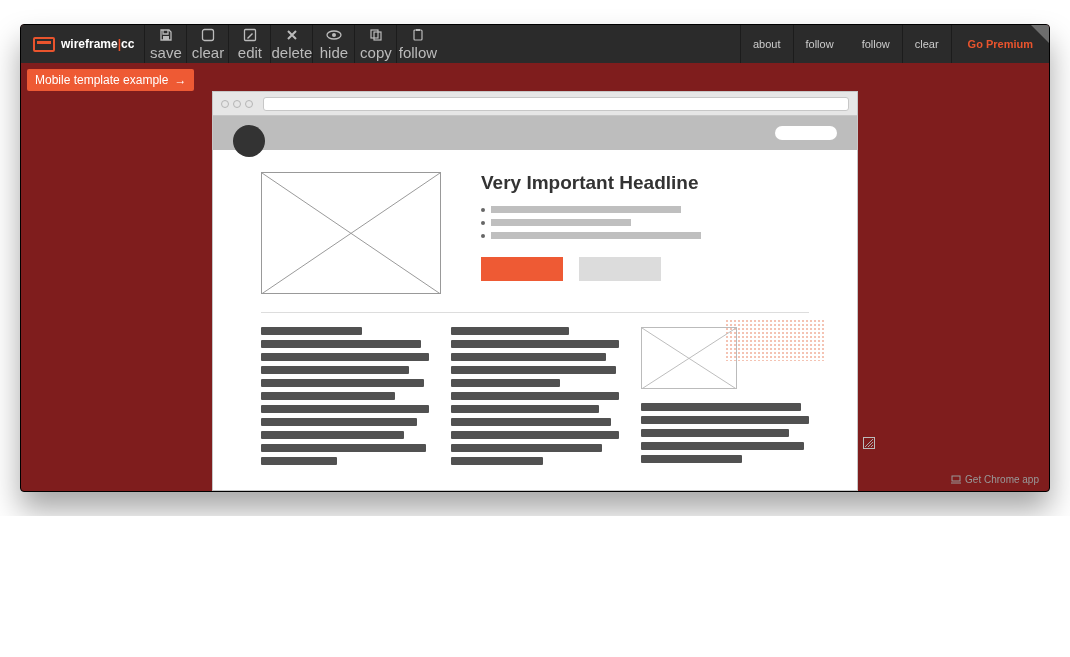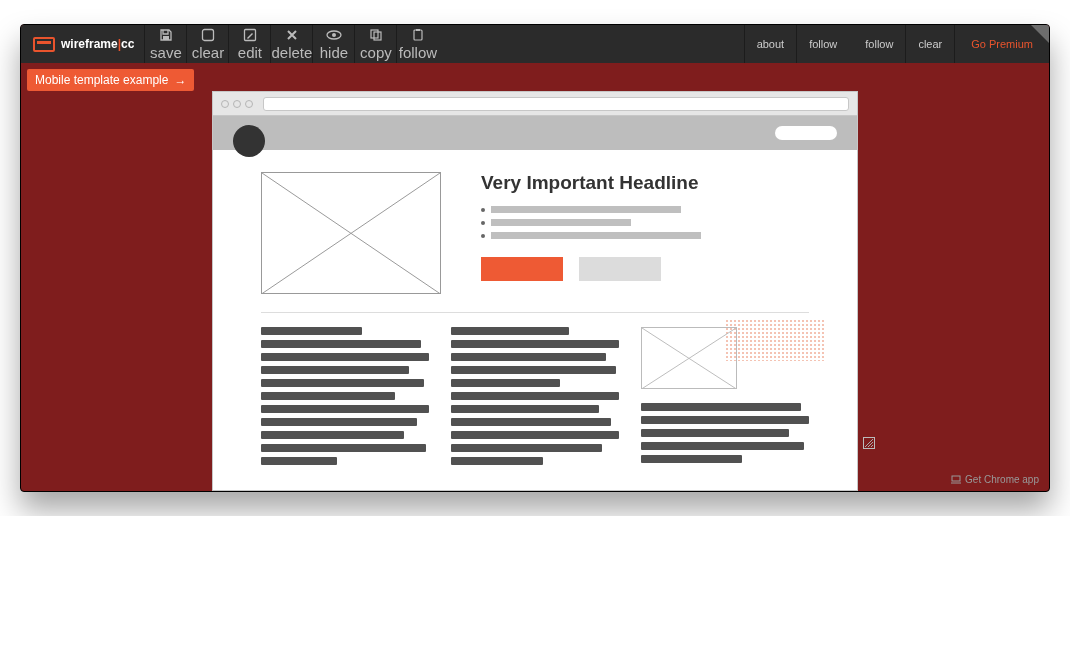--- a/index.html
+++ b/index.html
@@ -27,21 +27,21 @@
   .tb-icon{width:16px;height:14px;display:flex;align-items:center;justify-content:center;color:#bbb;}
   .tb-label{font-size:15px;color:#bbb;}
   .toolbar-spacer{flex:1;}
   .right-actions{display:flex;align-items:stretch;}
   .stack2{display:flex;flex-direction:row;}
   .ract{
     padding:0 12px;border-left:1px solid #1c1c1c;display:flex;align-items:center;
     justify-content:center;font-size:11px;color:#ccc;cursor:pointer;
   }
   .stack2 .ract{flex:1;}
-  .ract.premium{color:#e9542d;font-weight:normal;padding:16px 16px;}
+  .ract.premium{color:#e9542d;font-weight:bold;padding:16px 16px;}
   .corner-fold{
     position:absolute;top:0;right:0;width:0;height:0;
     border-top:18px solid #6d6d6d;border-left:18px solid transparent;
   }
 
   
   .tag{
     position:absolute;top:44px;left:6px;background:#ee5a34;color:#fff;
     font-size:12px;padding:4px 8px;border-radius:2px;display:flex;gap:6px;align-items:center;
     cursor:pointer;

